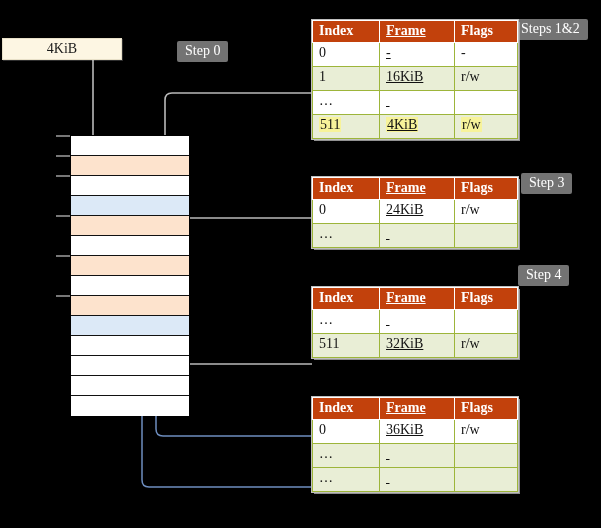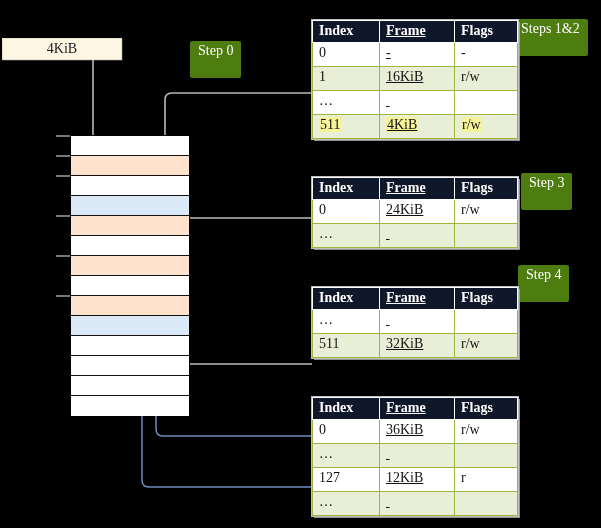--- a/index.html
+++ b/index.html
@@ -6,26 +6,26 @@
   body{
     width:601px;height:528px;position:relative;overflow:hidden;
     font-family:"Liberation Serif","DejaVu Serif",serif;
     background:#000;color:#000;
   }
   #svg-layer{position:absolute;left:0;top:0;width:601px;height:528px;}
 
   
   .badge{
     position:absolute;
-    background:#4d7c0f;
+    background:#737373;
     color:#fff;
     font-family:"Liberation Serif","DejaVu Serif",serif;
     font-size:14px;
     line-height:18px;
-    padding:1px 8px 18px 8px;
+    padding:1px 8px 2px 8px;
     white-space:nowrap;
     text-align:center;
     border-radius:2px;
     box-shadow:1px 1px 0 rgba(0,0,0,0.55);
   }
 
   
   .kib-box{
     position:absolute;
     left:2px;top:38px;width:118px;height:20px;
@@ -61,21 +61,21 @@
   
   .ptable{
     position:absolute;
     border-collapse:collapse;
     background:#fff;
     font-size:14px;
     box-shadow:2px 2px 0 rgba(170,170,170,0.85);
     outline:1px solid #bfbfbf;
   }
   .ptable th{
-    background:#0f172a;
+    background:#c2410c;
     color:#ffffff;
     font-weight:bold;
     text-align:left;
     padding:2px 6px 3px 6px;
     border:1px solid #ffffff;
     font-size:14px;
     white-space:nowrap;
   }
   .ptable td{
     border:1px solid #9db53a;
@@ -137,21 +137,21 @@
     <div class="memrow orange"></div>
     <div class="memrow white"></div>
     <div class="memrow orange"></div>
     <div class="memrow blue"></div>
     <div class="memrow white"></div>
     <div class="memrow white"></div>
     <div class="memrow white"></div>
     <div class="memrow white"></div>
   </div>
 
-<div class="badge" style="left:190px;top:41px;">Step 0</div>
+<div class="badge" style="left:177px;top:41px;">Step 0</div>
 <div class="badge" style="left:513px;top:19px;">Steps 1&amp;2</div>
 <div class="badge" style="left:521px;top:173px;">Step 3</div>
 <div class="badge" style="left:518px;top:265px;">Step 4</div>
 
 <div id="tables-root">
     <table class="ptable" style="left: 312px; top: 20px;">
       <thead>
         <tr>
           <th class="c-index">Index</th>
           <th class="c-frame">Frame</th>
@@ -234,25 +234,20 @@
       <tbody>
         <tr class="plain">
           <td class="c-index">0</td>
           <td class="c-frame">36KiB</td>
           <td class="c-flags">r/w</td>
         </tr>
         <tr class="alt">
           <td class="c-index">…</td>
           <td class="c-frame">&nbsp;</td>
           <td class="c-flags">&nbsp;</td>
-        </tr>
-        <tr class="plain">
-          <td class="c-index">127</td>
-          <td class="c-frame">12KiB</td>
-          <td class="c-flags">r</td>
         </tr>
         <tr class="alt">
           <td class="c-index">…</td>
           <td class="c-frame">&nbsp;</td>
           <td class="c-flags">&nbsp;</td>
         </tr>
       </tbody>
     </table>
   </div>
 

